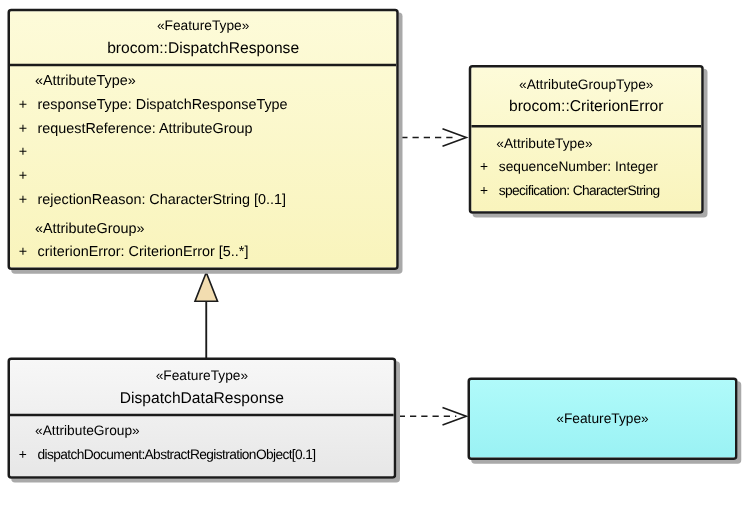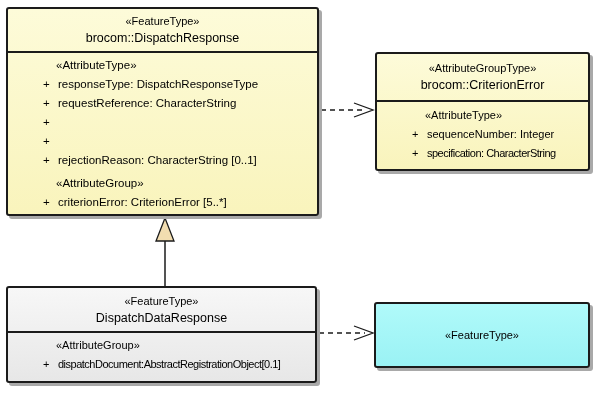--- a/index.html
+++ b/index.html
@@ -35,21 +35,21 @@
     justify-content: center;
     align-items: center;
     text-align: right;
     border-bottom: 2px solid var(--border);
     box-sizing: border-box;
   }
   .hdr.no-divider { border-bottom: none; height: 100%; }
   .stereotype { font-size: 11px; line-height: 14px; }
   .class-name { font-size: 12.5px; font-weight: normal; line-height: 16px; margin-top: 2px; white-space: nowrap; }
   .class-name.italic { font-style: italic; letter-spacing: -0.3px; }
-  .body { box-sizing: border-box; font-size: 11.5px; padding-left: 28px; }
+  .body { box-sizing: border-box; font-size: 11.5px; }
   .body.pt3 { padding-top: 3px; }
   .body.pt4 { padding-top: 4px; }
   .section-heading {
     height: 19px; line-height: 19px;
     padding-left: 20px;
     white-space: nowrap;
   }
   .gap-top { margin-top: 4px; }
   .attr-row { display: flex; height: 19px; line-height: 19px; white-space: nowrap; }
   .vis { width: 22px; padding-left: 7px; box-sizing: border-box; flex: 0 0 auto; }
@@ -80,41 +80,41 @@
       <div class="class-name">brocom::DispatchResponse</div>
     </div>
     <div class="body pt3">
       <div class="section-heading">«AttributeType»</div>
       <div class="attr-row">
         <span class="vis">+</span>
         <span class="attr-text">responseType: DispatchResponseType</span>
       </div>
       <div class="attr-row">
         <span class="vis">+</span>
-        <span class="attr-text">requestReference: CharacterString</span>
+        <span class="attr-text">requestReference: AttributeGroup</span>
       </div>
       <div class="attr-row">
         <span class="vis">+</span>
       </div>
       <div class="attr-row">
         <span class="vis">+</span>
       </div>
       <div class="attr-row">
         <span class="vis">+</span>
         <span class="attr-text">rejectionReason: CharacterString [0..1]</span>
       </div>
       <div class="section-heading gap-top">«AttributeGroup»</div>
       <div class="attr-row">
         <span class="vis">+</span>
         <span class="attr-text">criterionError: CriterionError [5..*]</span>
       </div>
     </div>
   </div>
 
-  <div class="uml-box fill-yellow small-rows" style="left:375px; top:52px; width:215px; height:119px;">
+  <div class="uml-box fill-yellow small-rows" style="left:375px; top:52px; width:188px; height:119px;">
     <div class="hdr" style="height:48px;">
       <div class="stereotype">«AttributeGroupType»</div>
       <div class="class-name">brocom::CriterionError</div>
     </div>
     <div class="body pt4">
       <div class="section-heading">«AttributeType»</div>
       <div class="attr-row">
         <span class="vis">+</span>
         <span class="attr-text">sequenceNumber: Integer</span>
       </div>

